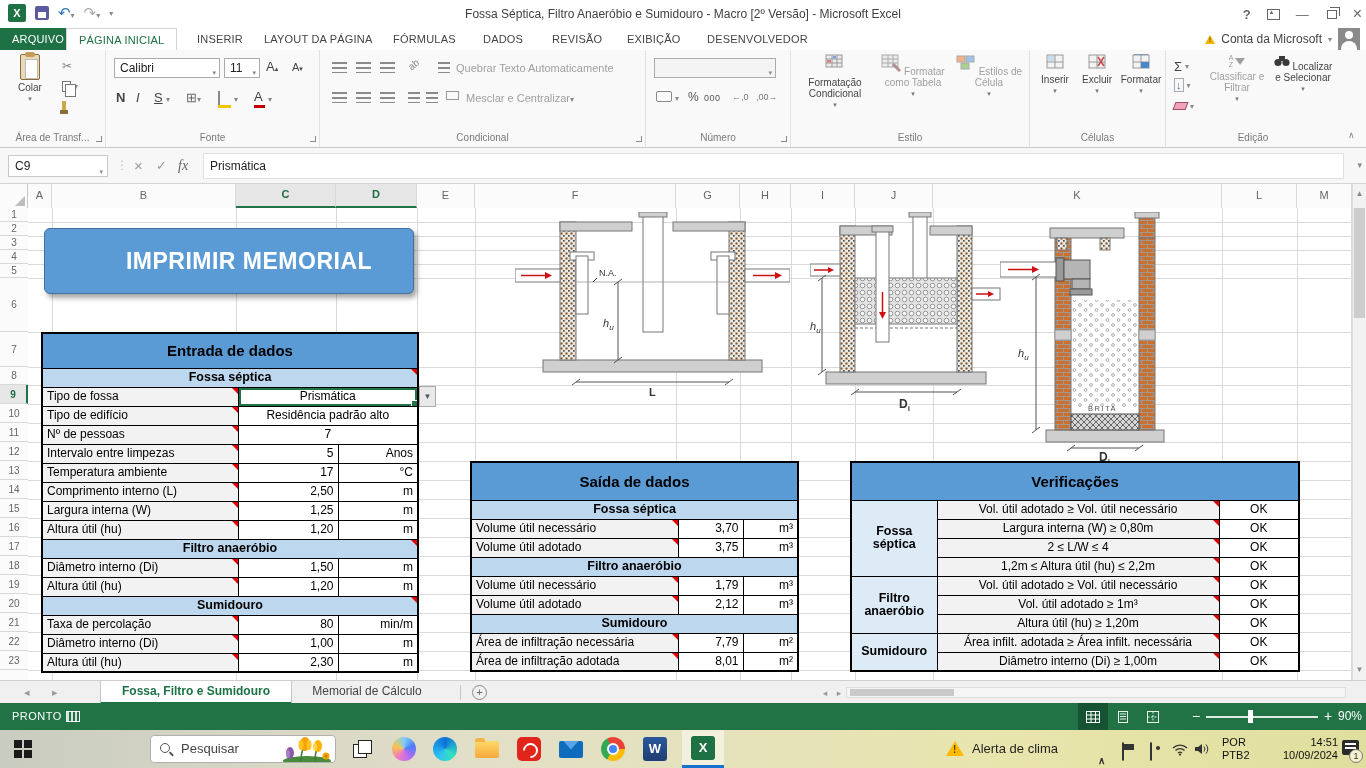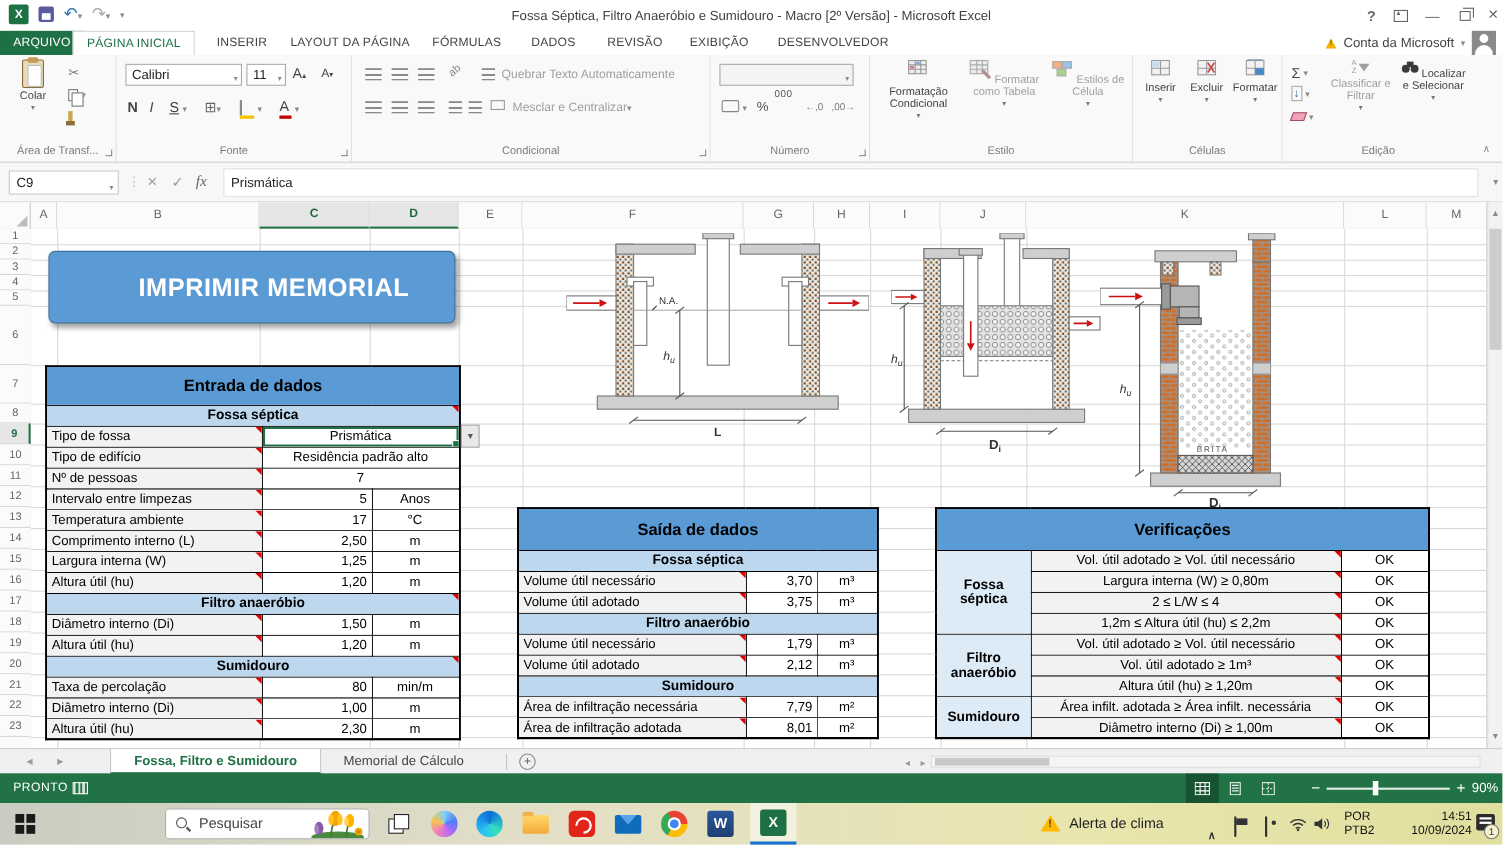--- a/index.html
+++ b/index.html
@@ -101,21 +101,21 @@
 .xt tr.th td { background:#5B9BD5; font-weight:bold; font-size:15px; text-align:center; }
 .tbl-entrada tr.th td { height:35px; }
 .tbl-saida tr.th td, .tbl-verif tr.th td { height:38px; }
 .xt tr.ts td { background:#BDD7EE; font-weight:bold; font-size:12.5px; text-align:center; }
 .tbl-entrada { left:13px; top:124px; }
 .tbl-saida { left:442px; top:253px; }
 .tbl-verif { left:822px; top:253px; }
 .lb { background:#F2F2F2 !important; text-align:left;margin-top:48px; }
 .vc { text-align:center; }
 .vn { text-align:right; }
-.vu { text-align:center; padding-left:3px !important;margin-left:23px; }
+.vu { text-align:right; padding-left:3px !important;margin-left:23px; }
 .rc:after { content:""; position:absolute; top:0; right:0; border-left:6px solid transparent; border-top:6px solid #E00000; }
 .grp { background:#DDEBF7 !important; font-weight:bold; text-align:center; vertical-align:middle; white-space:normal !important; line-height:14px; font-size:12.5px; }
 .cond { background:#F2F2F2 !important; text-align:center; }
 .ok { text-align:center; }
 .selcell { box-shadow:inset 0 0 0 2px #217346; }
 .selcell:after { content:""; position:absolute; right:-1px; bottom:-1px; width:5px; height:5px; background:#217346; border:1px solid #fff; }
 .dd-btn { position:absolute; left:391px; top:178px; width:17px; height:21px; background:#e9e9e9; border:1px solid #aaa; color:#555; font-size:8px; text-align:center; line-height:19px; }
 
 
 .sheettabs { position:absolute; left:0; top:680px; width:1366px; height:23px; background:#f0f0f0; border-top:1px solid #cfcfcf; }
@@ -295,21 +295,21 @@
       <div class="abs dis" style="left:146px;top:42px;font-size:11px;"><span>Mesclar e Centralizar</span><span class="mini-caret">▾</span></div>
       <div class="glabel">Condicional</div>
       <div class="launcher"></div>
     </div>
 
     <div class="rgroup" style="left:646px;width:145px;">
       <div class="cb" style="left:8px;top:8px;width:122px;background:#f4f4f4;"></div>
       <span class="abs" style="left:10px;top:41px;width:16px;height:11px;border:1px solid #888;border-radius:2px;"></span>
       <span class="abs mini-caret" style="left:29px;top:44px;">▾</span>
       <span class="abs" style="left:42px;top:40px;font-size:12px;color:#555;">%</span>
-      <span class="abs" style="left:58px;top:30px;font-size:9px;color:#555;letter-spacing:.5px;">000</span>
+      <span class="abs" style="left:58px;top:43px;font-size:9px;color:#555;letter-spacing:.5px;">000</span>
       <span class="abs" style="left:86px;top:42px;font-size:9px;color:#777;">←,0</span>
       <span class="abs" style="left:110px;top:42px;font-size:9px;color:#777;">,00→</span>
       <div class="glabel">Número</div>
       <div class="launcher"></div>
     </div>
 
     <div class="rgroup" style="left:791px;width:239px;">
       <div class="bigbtn" style="left:6px;width:76px;">
         <svg class="bicon" width="20" height="18">
             <rect x="1" y="1" width="16" height="12" fill="#ececec" stroke="#999"></rect>

